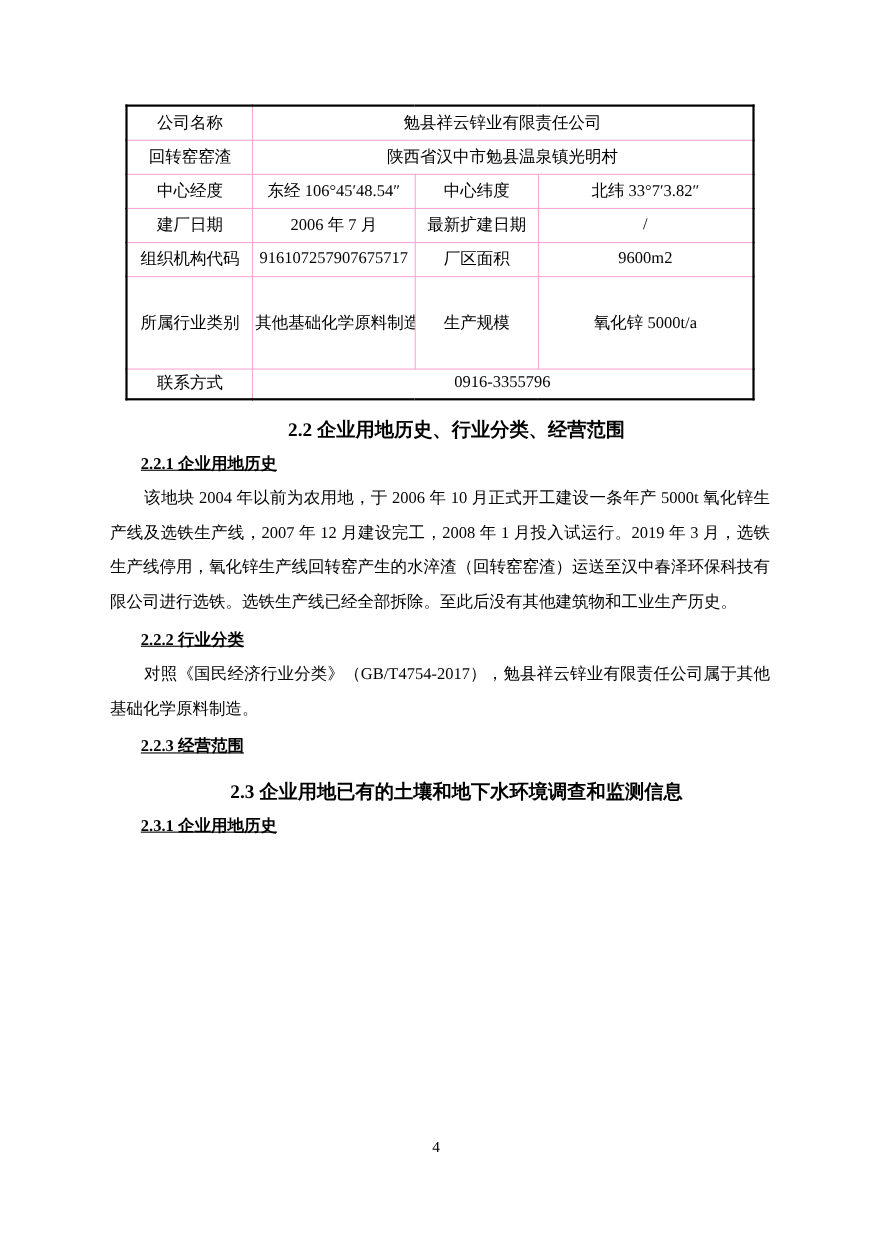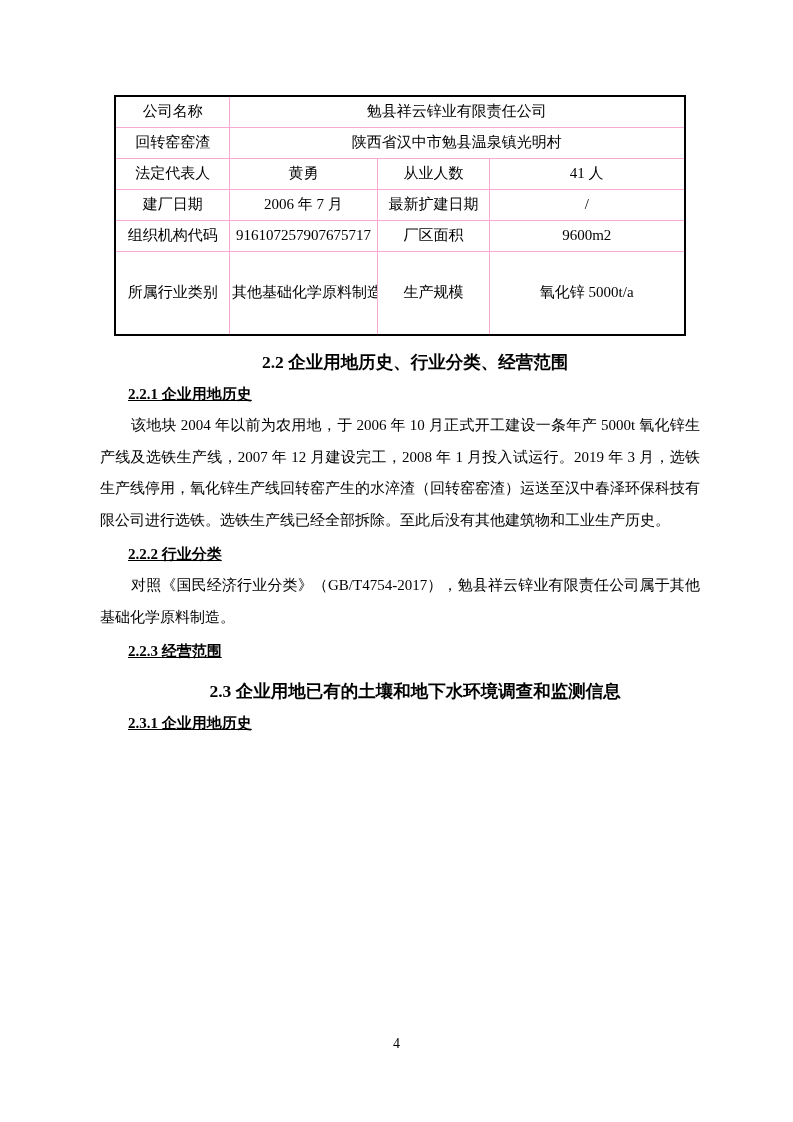--- a/index.html
+++ b/index.html
@@ -92,42 +92,46 @@
       <tbody>
         <tr class="r-std">
           <td>公司名称</td>
           <td colspan="3">勉县祥云锌业有限责任公司</td>
         </tr>
         <tr class="r-std">
           <td>回转窑窑渣</td>
           <td colspan="3">陕西省汉中市勉县温泉镇光明村</td>
         </tr>
         <tr class="r-std">
-          <td>法定代表人</td>
-          <td>黄勇</td>
-          <td>从业人数</td>
-          <td>41 人</td>
+          <td>中心经度</td>
+          <td>东经 106°45′48.54″</td>
+          <td>中心纬度</td>
+          <td>北纬 33°7′3.82″</td>
         </tr>
         <tr class="r-std">
           <td>建厂日期</td>
           <td>2006 年 7 月</td>
           <td>最新扩建日期</td>
           <td>/</td>
         </tr>
         <tr class="r-std">
           <td>组织机构代码</td>
           <td>916107257907675717</td>
           <td>厂区面积</td>
           <td>9600m2</td>
         </tr>
         <tr class="r-tall">
           <td>所属行业类别</td>
           <td>其他基础化学原料制造</td>
           <td>生产规模</td>
           <td>氧化锌  5000t/a</td>
+        </tr>
+        <tr class="r-last">
+          <td>联系方式</td>
+          <td colspan="3">0916-3355796</td>
         </tr>
       </tbody>
     </table>
 
     <div class="h-major">2.2 企业用地历史、行业分类、经营范围</div>
 
     <div class="h-minor">2.2.1 企业用地历史</div>
     <p class="para">该地块 2004 年以前为农用地，于 2006 年 10 月正式开工建设一条年产 5000t 氧化锌生产线及选铁生产线，2007 年 12 月建设完工，2008 年 1 月投入试运行。2019 年 3 月，选铁生产线停用，氧化锌生产线回转窑产生的水淬渣（回转窑窑渣）运送至汉中春泽环保科技有限公司进行选铁。选铁生产线已经全部拆除。至此后没有其他建筑物和工业生产历史。</p>
 
     <div class="h-minor">2.2.2 行业分类</div>

